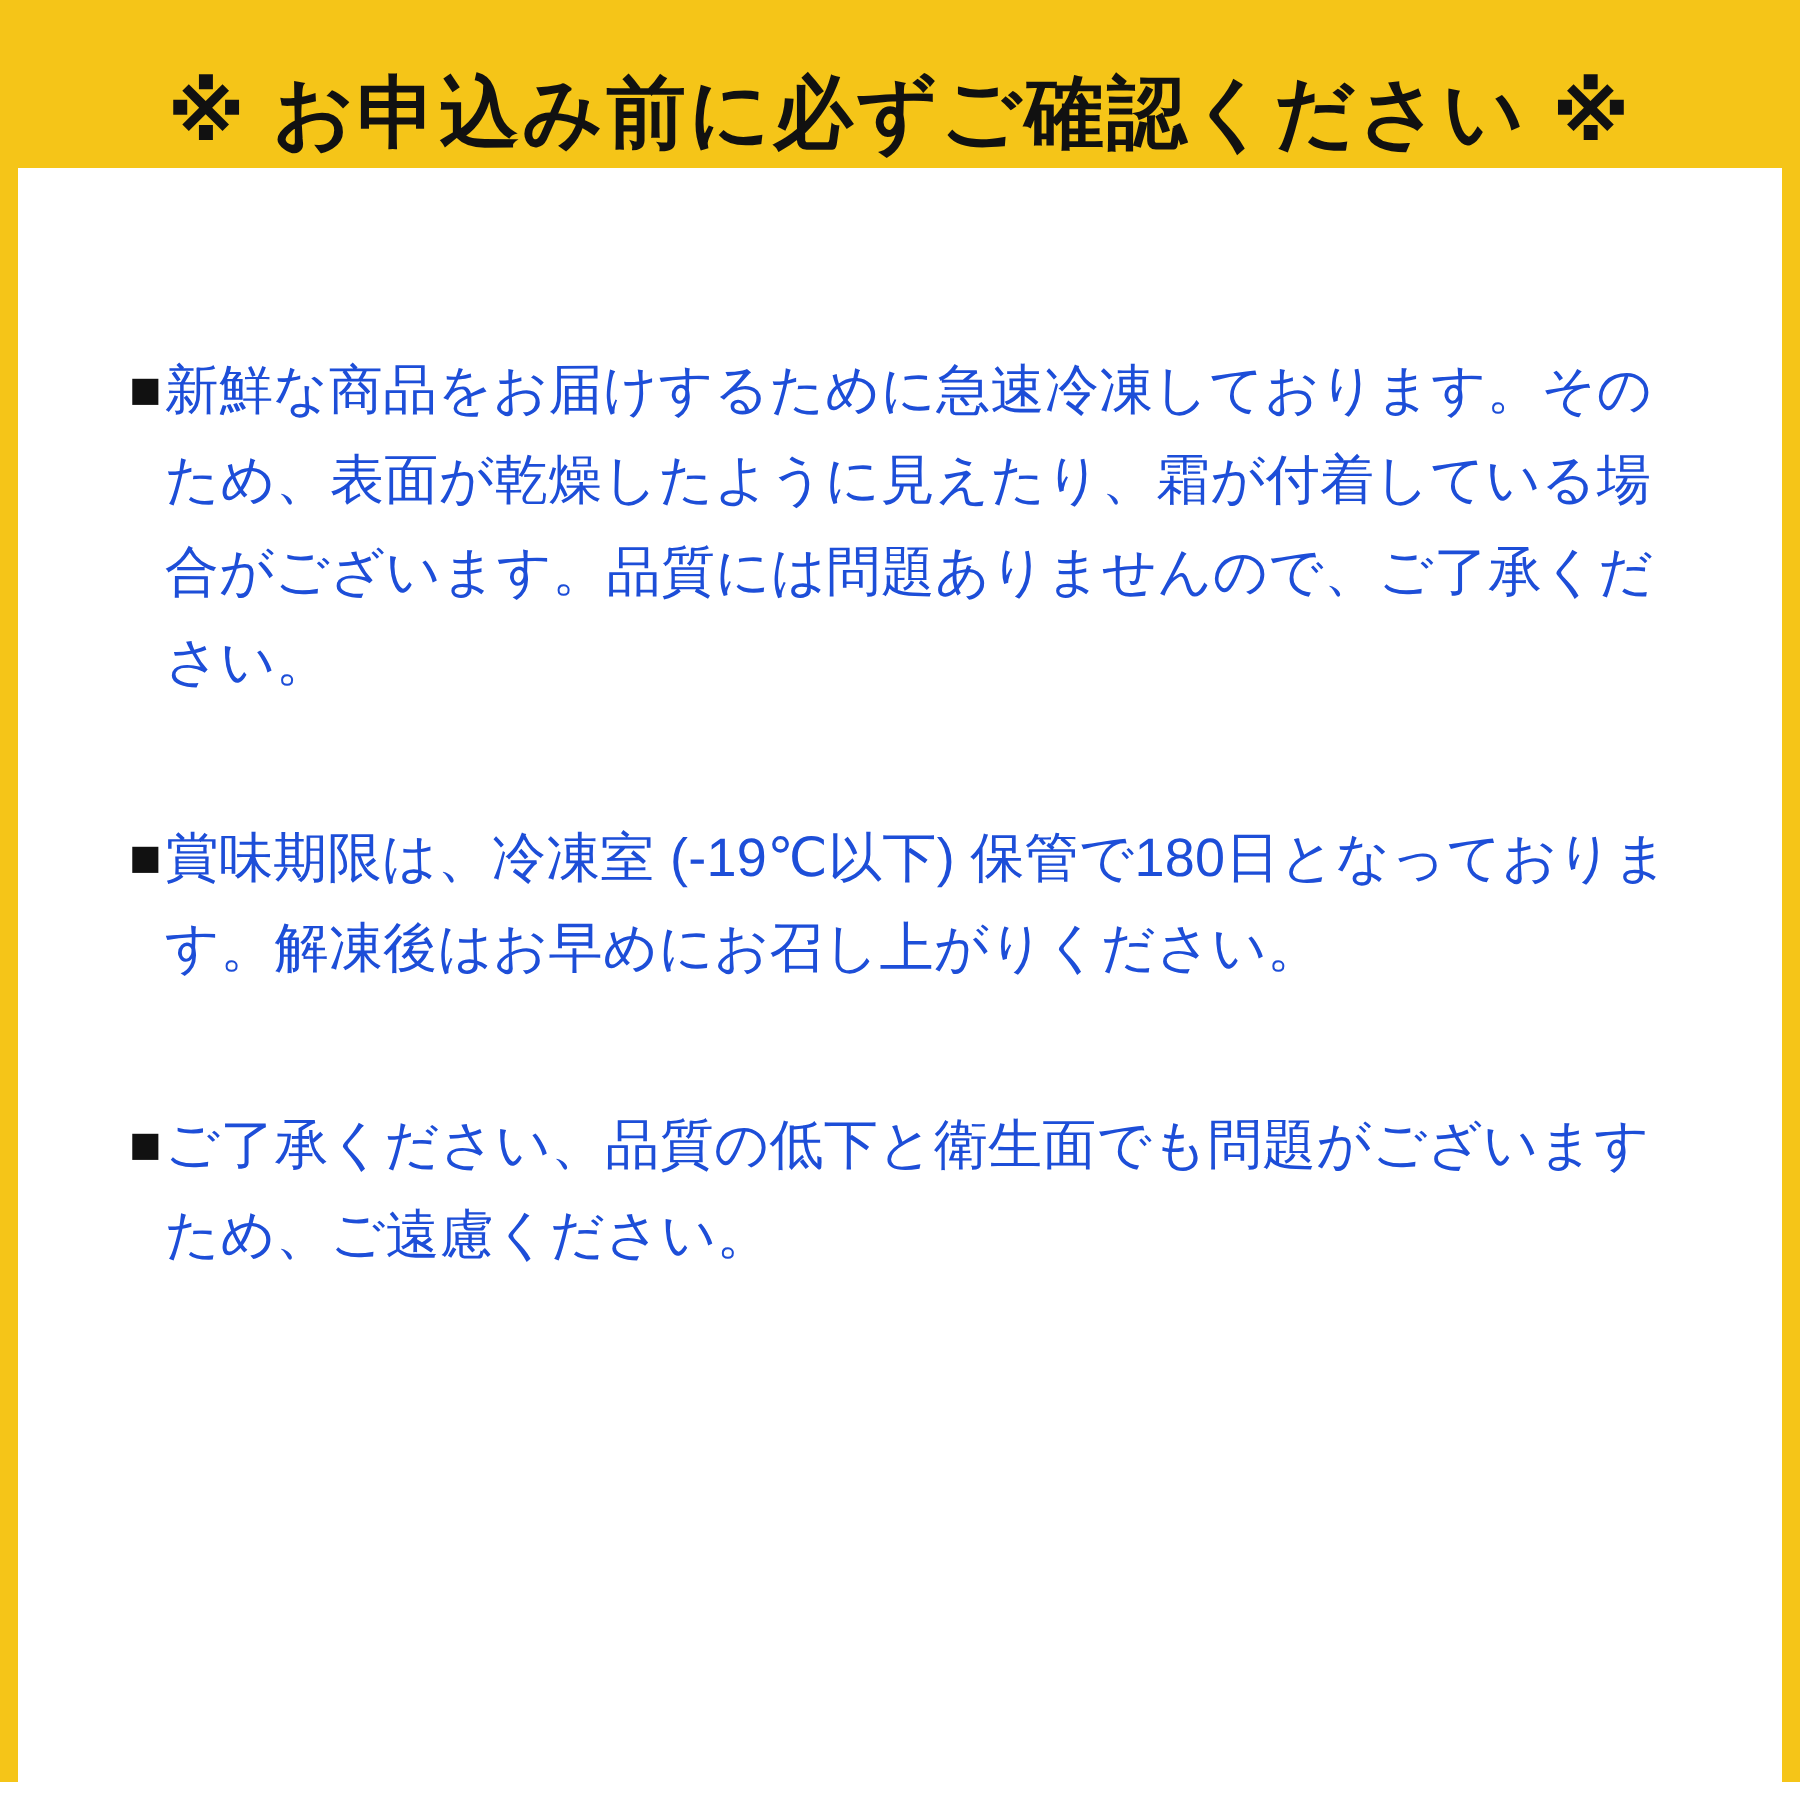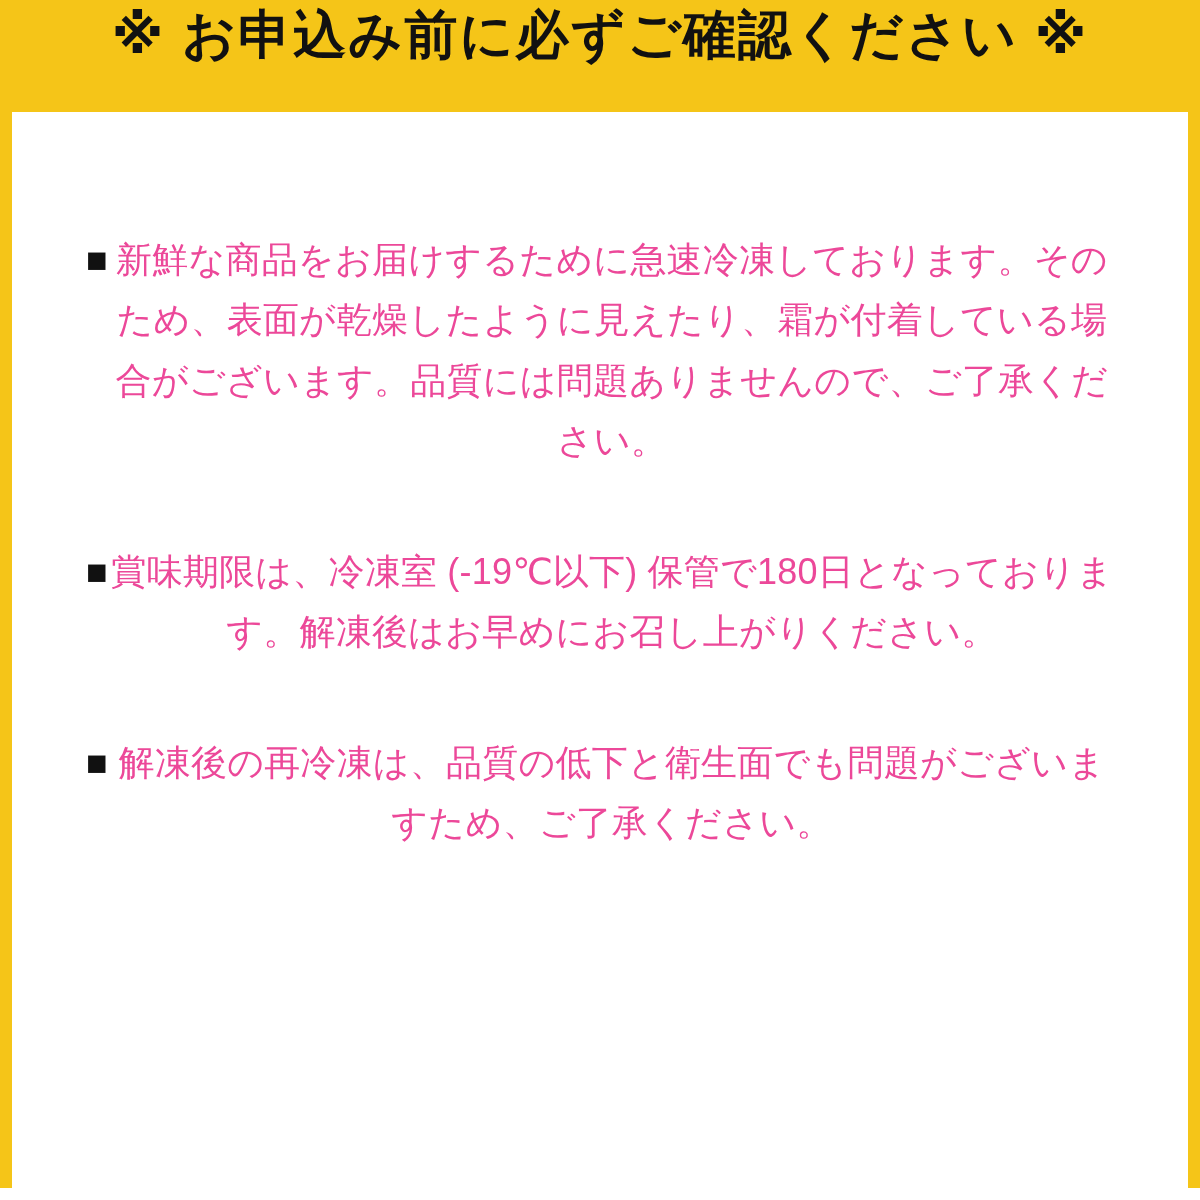--- a/index.html
+++ b/index.html
@@ -26,21 +26,21 @@
   }
 
   .notice-header {
     position: absolute;
     top: 0;
     left: -12px;
     width: 1200px;
     height: 112px;
     background: #f5c518;
     display: flex;
-    align-items: flex-start;
+    align-items: flex-end;
     justify-content: center;
   }
 
   .notice-header-text {
     font-size: 53px;
     font-weight: bold;
     color: #111111;
     letter-spacing: 2px;
     white-space: nowrap;
   }
@@ -66,23 +66,23 @@
     flex: 0 0 auto;
     font-size: 36px;
     line-height: 1.68;
     color: #111111;
     margin-right: 2px;
   }
 
   .notice-text {
     font-size: 36px;
     line-height: 1.68;
-    color: #ec4899;
+    color: #1d4ed8;
     letter-spacing: 0.2px;
-    text-align: center;
+    text-align: left;
   }
 
   .notice-item:last-child {
     margin-bottom: 0;
   }
 
   .bottom-spacer {
     position: absolute;
     left: -12px;
     bottom: 0;
@@ -107,19 +107,19 @@
       <span class="notice-text">新鮮な商品をお届けするために急速冷凍しております。そのため、表面が乾燥したように見えたり、霜が付着している場合がございます。品質には問題ありませんので、ご了承ください。</span>
     </div>
 
     <div class="notice-item">
       <span class="notice-bullet">■</span>
       <span class="notice-text">賞味期限は、冷凍室 (-19℃以下) 保管で180日となっております。解凍後はお早めにお召し上がりください。</span>
     </div>
 
     <div class="notice-item">
       <span class="notice-bullet">■</span>
-      <span class="notice-text">解凍後の再冷凍は、品質の低下と衛生面でも問題がございますため、ご了承ください。</span>
+      <span class="notice-text">ご了承ください、品質の低下と衛生面でも問題がございますため、ご遠慮ください。</span>
     </div>
 
   </div>
 
   <div class="bottom-spacer"></div>
 </div>
 
 </body></html>

